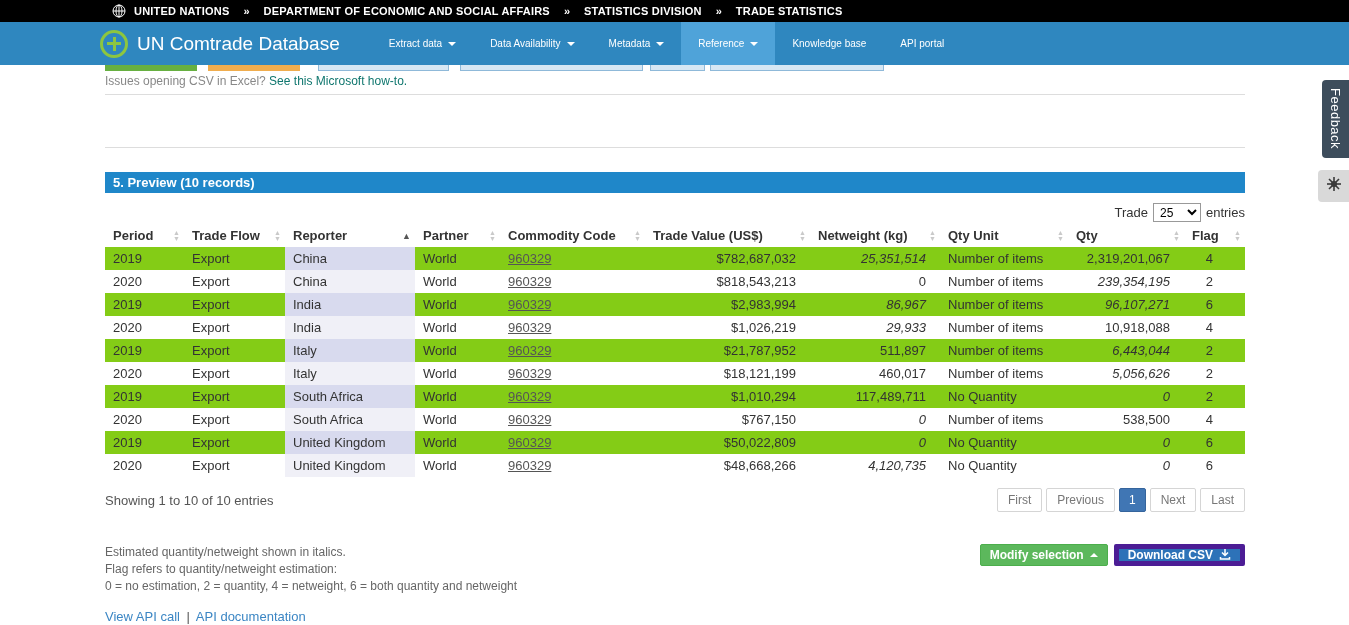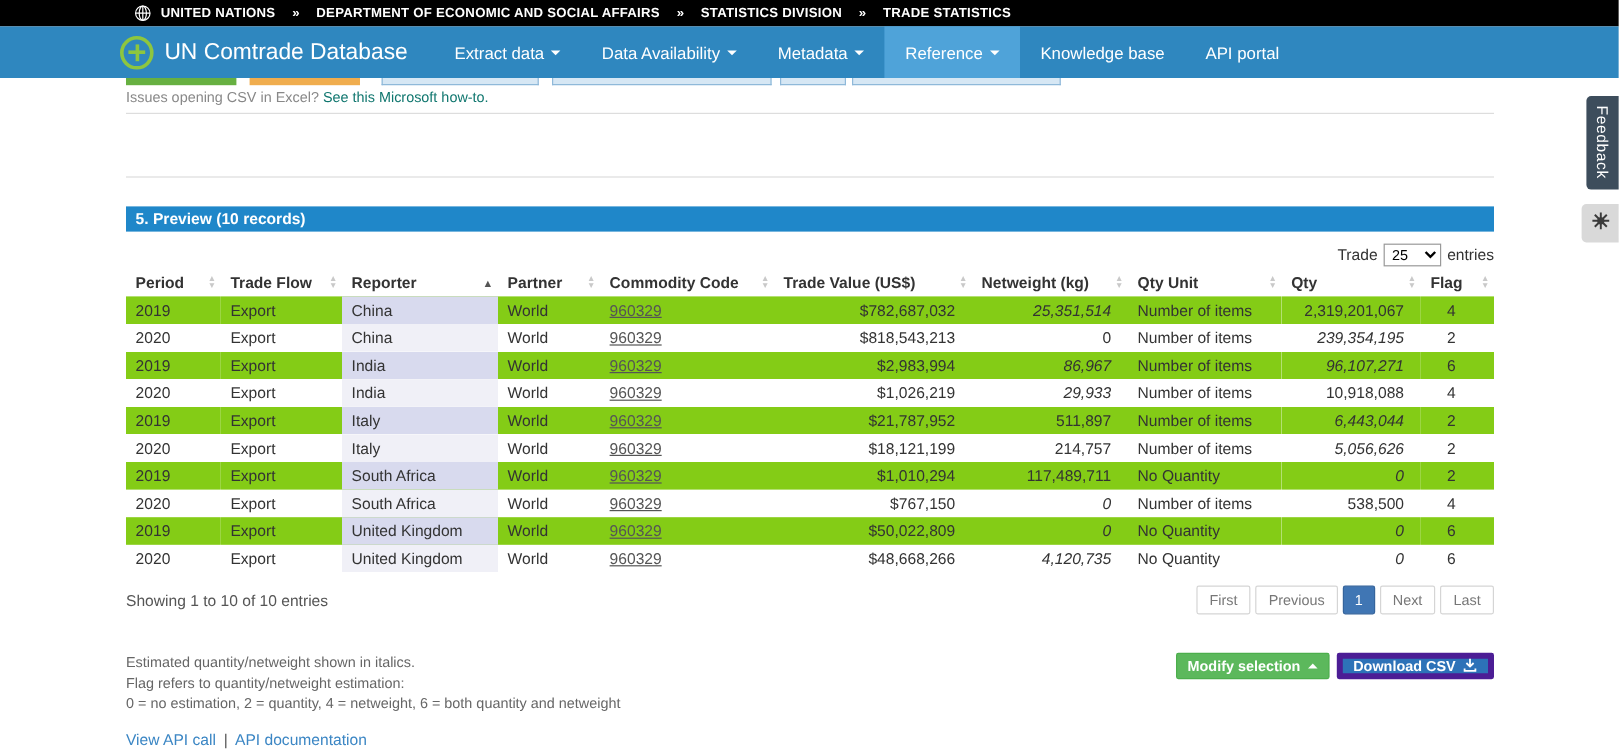--- a/index.html
+++ b/index.html
@@ -8,28 +8,28 @@
 
   
   .topbar { height:22px; background:#000; display:flex; align-items:center; padding-left:112px; }
   .un-icon { margin-right:8px; display:flex; align-items:center; }
   .crumbs { display:flex; align-items:center; }
   .crumb { color:#fff; font-size:11px; font-weight:bold; letter-spacing:.2px; cursor:pointer; white-space:nowrap; }
   .sep { color:#fff; font-size:11px; font-weight:bold; margin:0 14px; }
 
   
   .navbar { height:43px; background:#2F87BF; display:flex; align-items:stretch; padding-left:100px; }
-  .brand { display:flex; align-items:center; gap:9px; margin-right:22px; cursor:pointer; }
+  .brand { display:flex; align-items:center; gap:9px; margin-right:32px; cursor:pointer; }
   .logo { width:28px; height:28px; border:3px solid #8DC63F; border-radius:50%; position:relative; flex:none; }
   .logo::before,.logo::after { content:''; position:absolute; background:#8DC63F; }
   .logo::before { width:14px; height:3px; left:4px; top:9.5px; }
   .logo::after { width:3px; height:14px; left:9.5px; top:4px; }
   .brand-text { color:#fff; font-size:19px; white-space:nowrap; }
   .nav-items { display:flex; align-items:stretch; }
-  .nav-item { display:flex; align-items:center; gap:6px; padding:0 17px; color:#fff; font-size:14px; text-decoration:none; cursor:pointer; white-space:nowrap; }
+  .nav-item { display:flex; align-items:center; gap:6px; padding:0 17px; color:#fff; font-size:10px; text-decoration:none; cursor:pointer; white-space:nowrap; }
   .nav-item.active { background:#4FA3D9; }
   .caret { width:0; height:0; border-left:4px solid transparent; border-right:4px solid transparent; border-top:4px solid #fff; display:inline-block; }
 
   
   .content { margin-left:105px; width:1140px; position:relative; }
   .cutoff-row { height:6px; position:relative; }
   .cut { position:absolute; top:0; height:6px; }
   .c1 { left:0;   width:92px;  background:#67B041; }
   .c2 { left:103px; width:92px; background:#F0AD4E; }
   .c3 { left:213px; width:131px; background:#D6E7F4; border:1px solid #8FB9D9; border-top:none; }
@@ -287,21 +287,21 @@
           <td class="num est">6,443,044</td>
           <td class="num flag-col">2</td>
         </tr>
         <tr class="even">
           <td>2020</td>
           <td>Export</td>
           <td class="sorted-cell">Italy</td>
           <td>World</td>
           <td><a class="code-link">960329</a></td>
           <td class="num">$18,121,199</td>
-          <td class="num">214,757</td>
+          <td class="num">460,017</td>
           <td>Number of items</td>
           <td class="num est">5,056,626</td>
           <td class="num flag-col">2</td>
         </tr>
         <tr class="odd">
           <td>2019</td>
           <td>Export</td>
           <td class="sorted-cell">South Africa</td>
           <td>World</td>
           <td><a class="code-link">960329</a></td>

